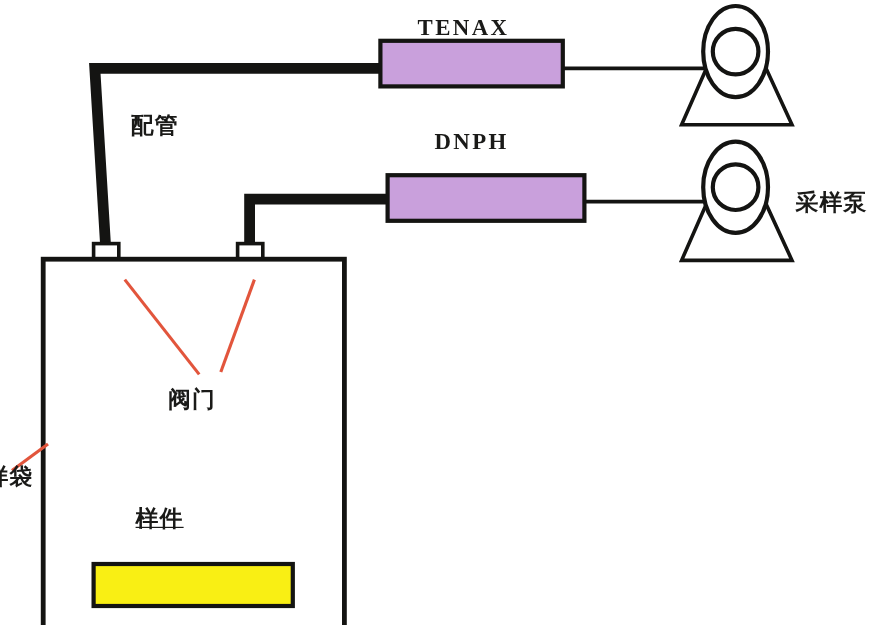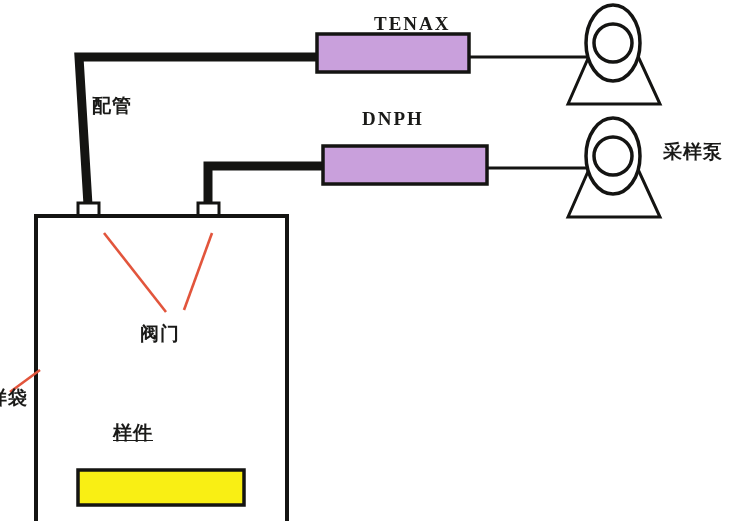--- a/index.html
+++ b/index.html
@@ -31,24 +31,24 @@
     font-weight: bold;
     font-size: 19px;
     letter-spacing: 2px;
   }
   .lbl-cjk {
     font-family: "DejaVu Sans", "Liberation Sans", sans-serif;
     font-weight: bold;
     font-size: 19px;
     letter-spacing: 1px;
   }
-  #label-tenax  { left: 374px; top: 14px; text-align: center; }
+  #label-tenax  { left: 348px; top: 14px; text-align: center; }
   #label-dnph   { left: 362px; top: 109px; }
-  #label-pump   { left: 663px; top: 142px; }
-  #label-pipe   { left: 92px; top: 96px; text-align: right; }
+  #label-pump   { left: 663px; top: 160px; }
+  #label-pipe   { left: 109px; top: 96px; text-align: right; }
   #label-valve  { left: 140px; top: 324px; }
   #label-sample { left: 113px; top: 423px; text-decoration: underline; }
   #label-bag    { left: -12px; top: 388px; }
 </style>
 </head>
 <body>
 
 <div id="stage">
 
   <svg width="733" height="521" viewBox="0 0 733 521">

